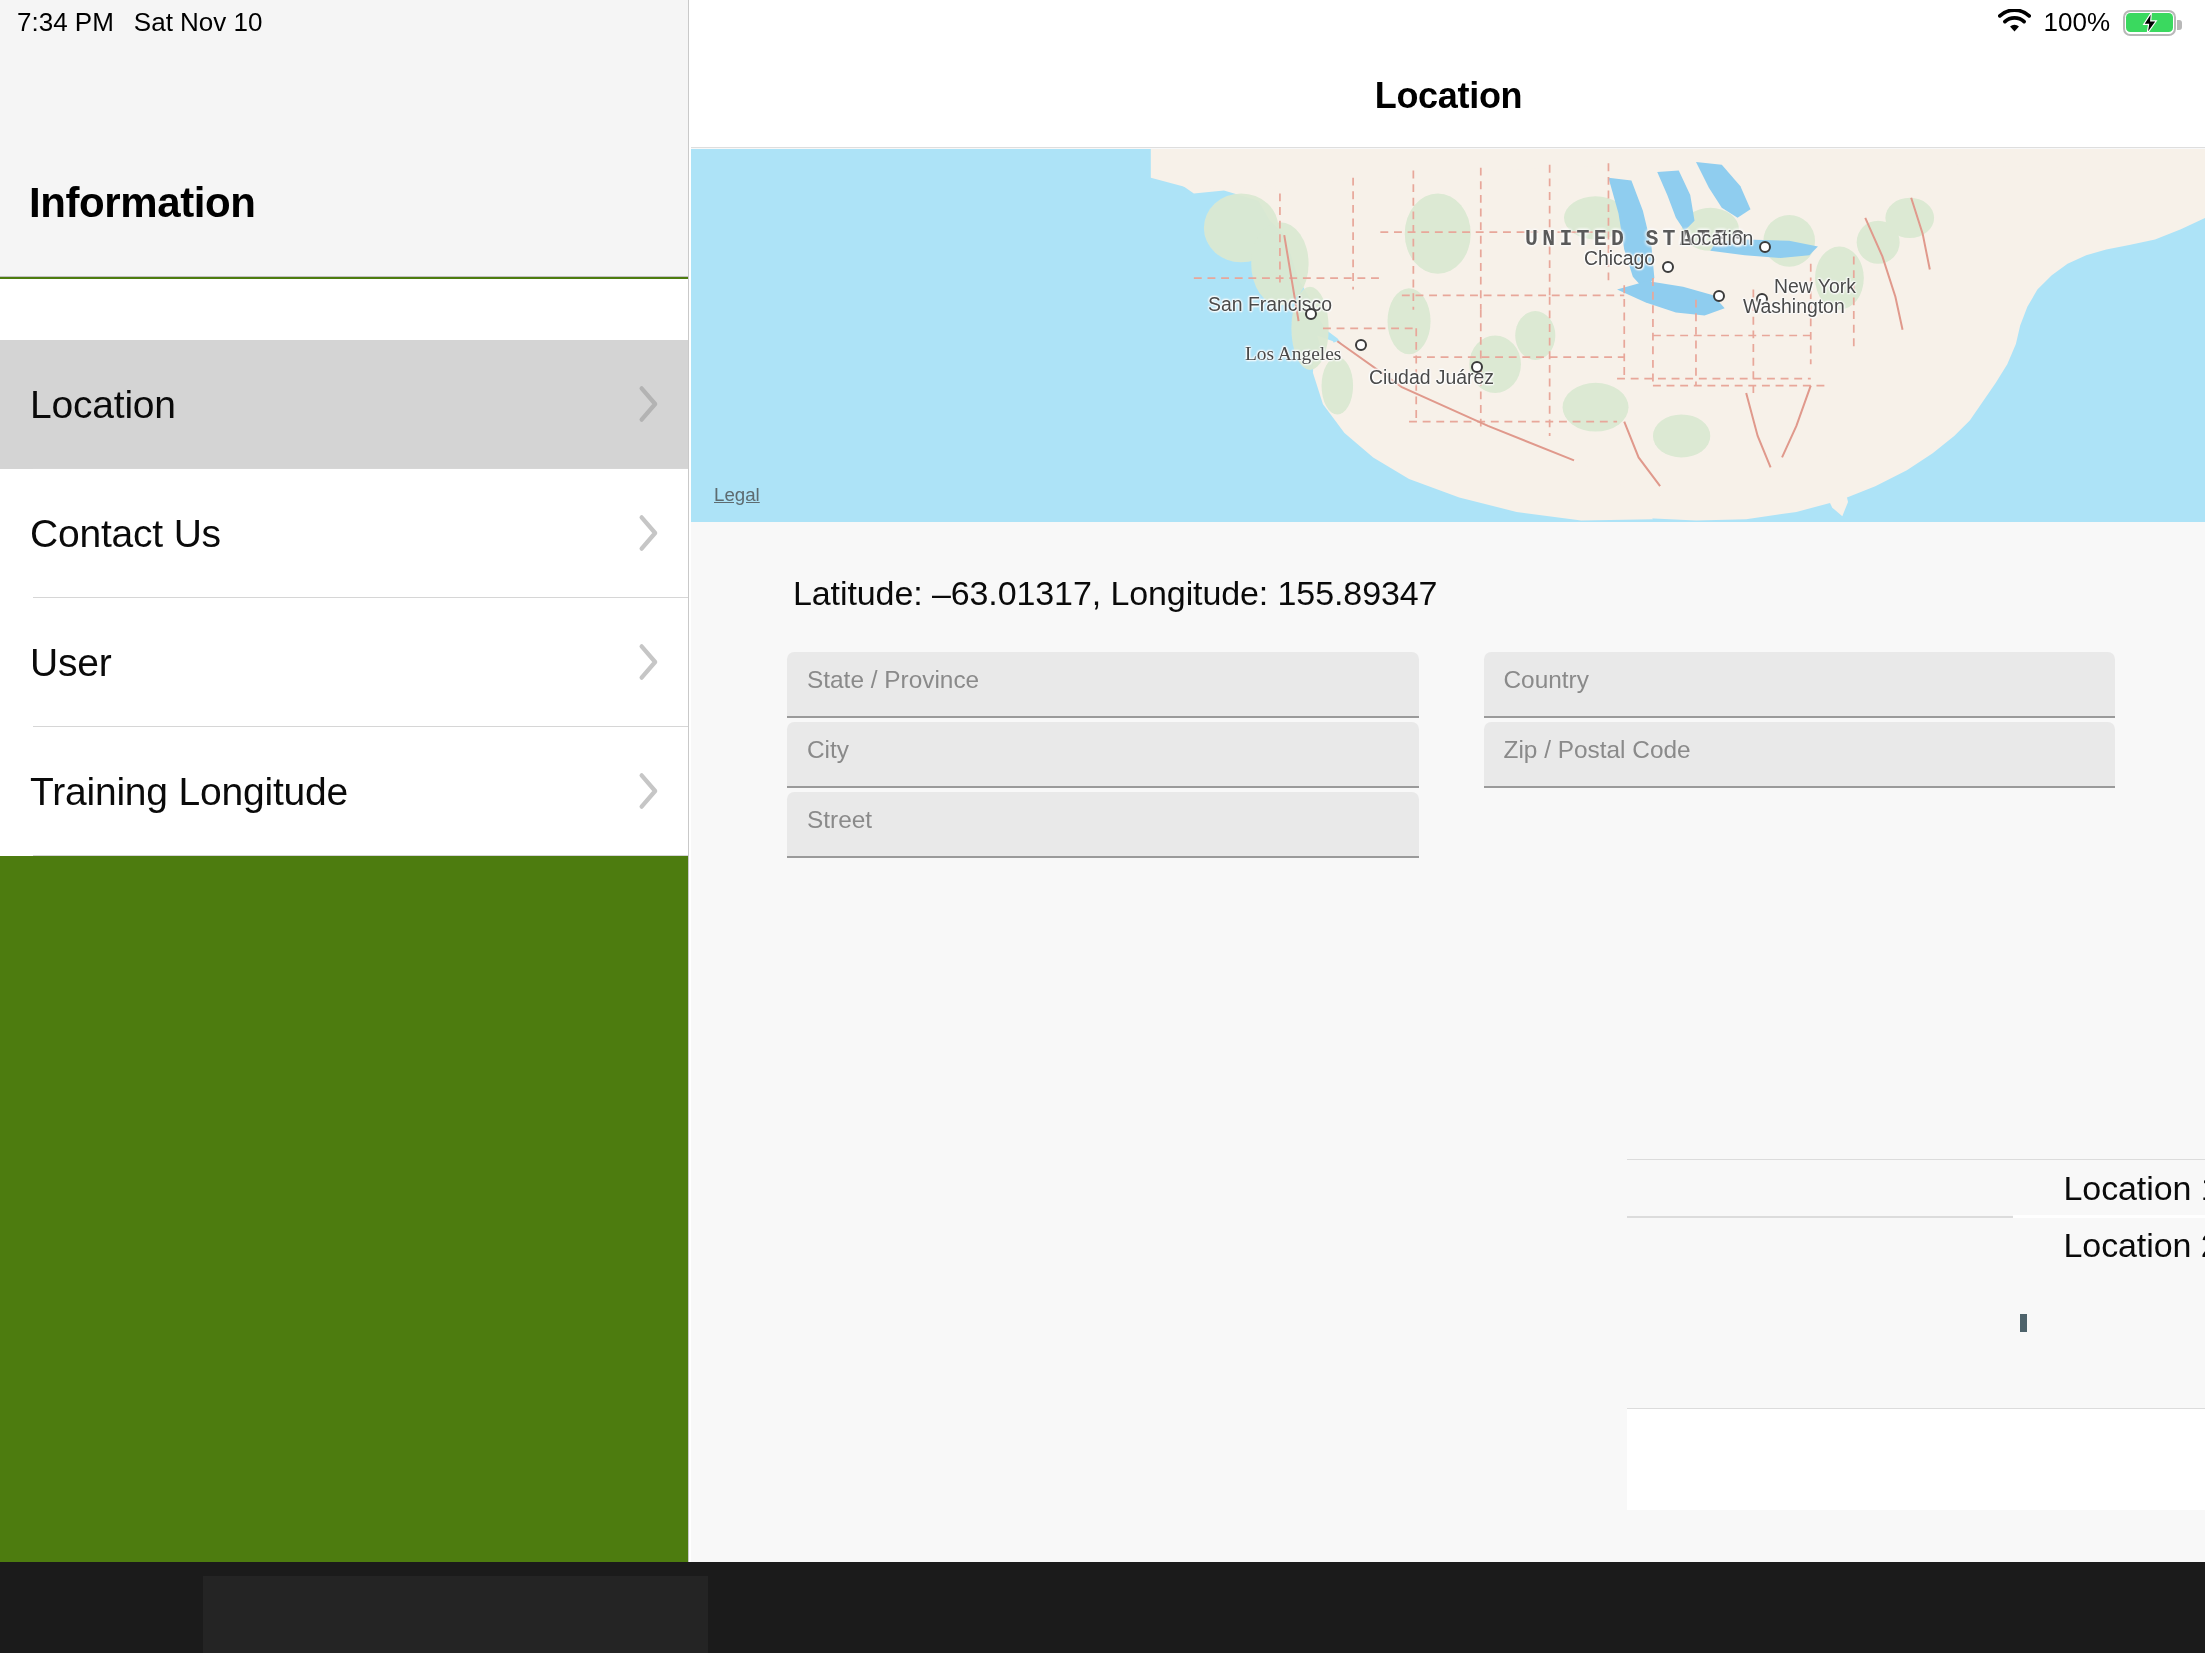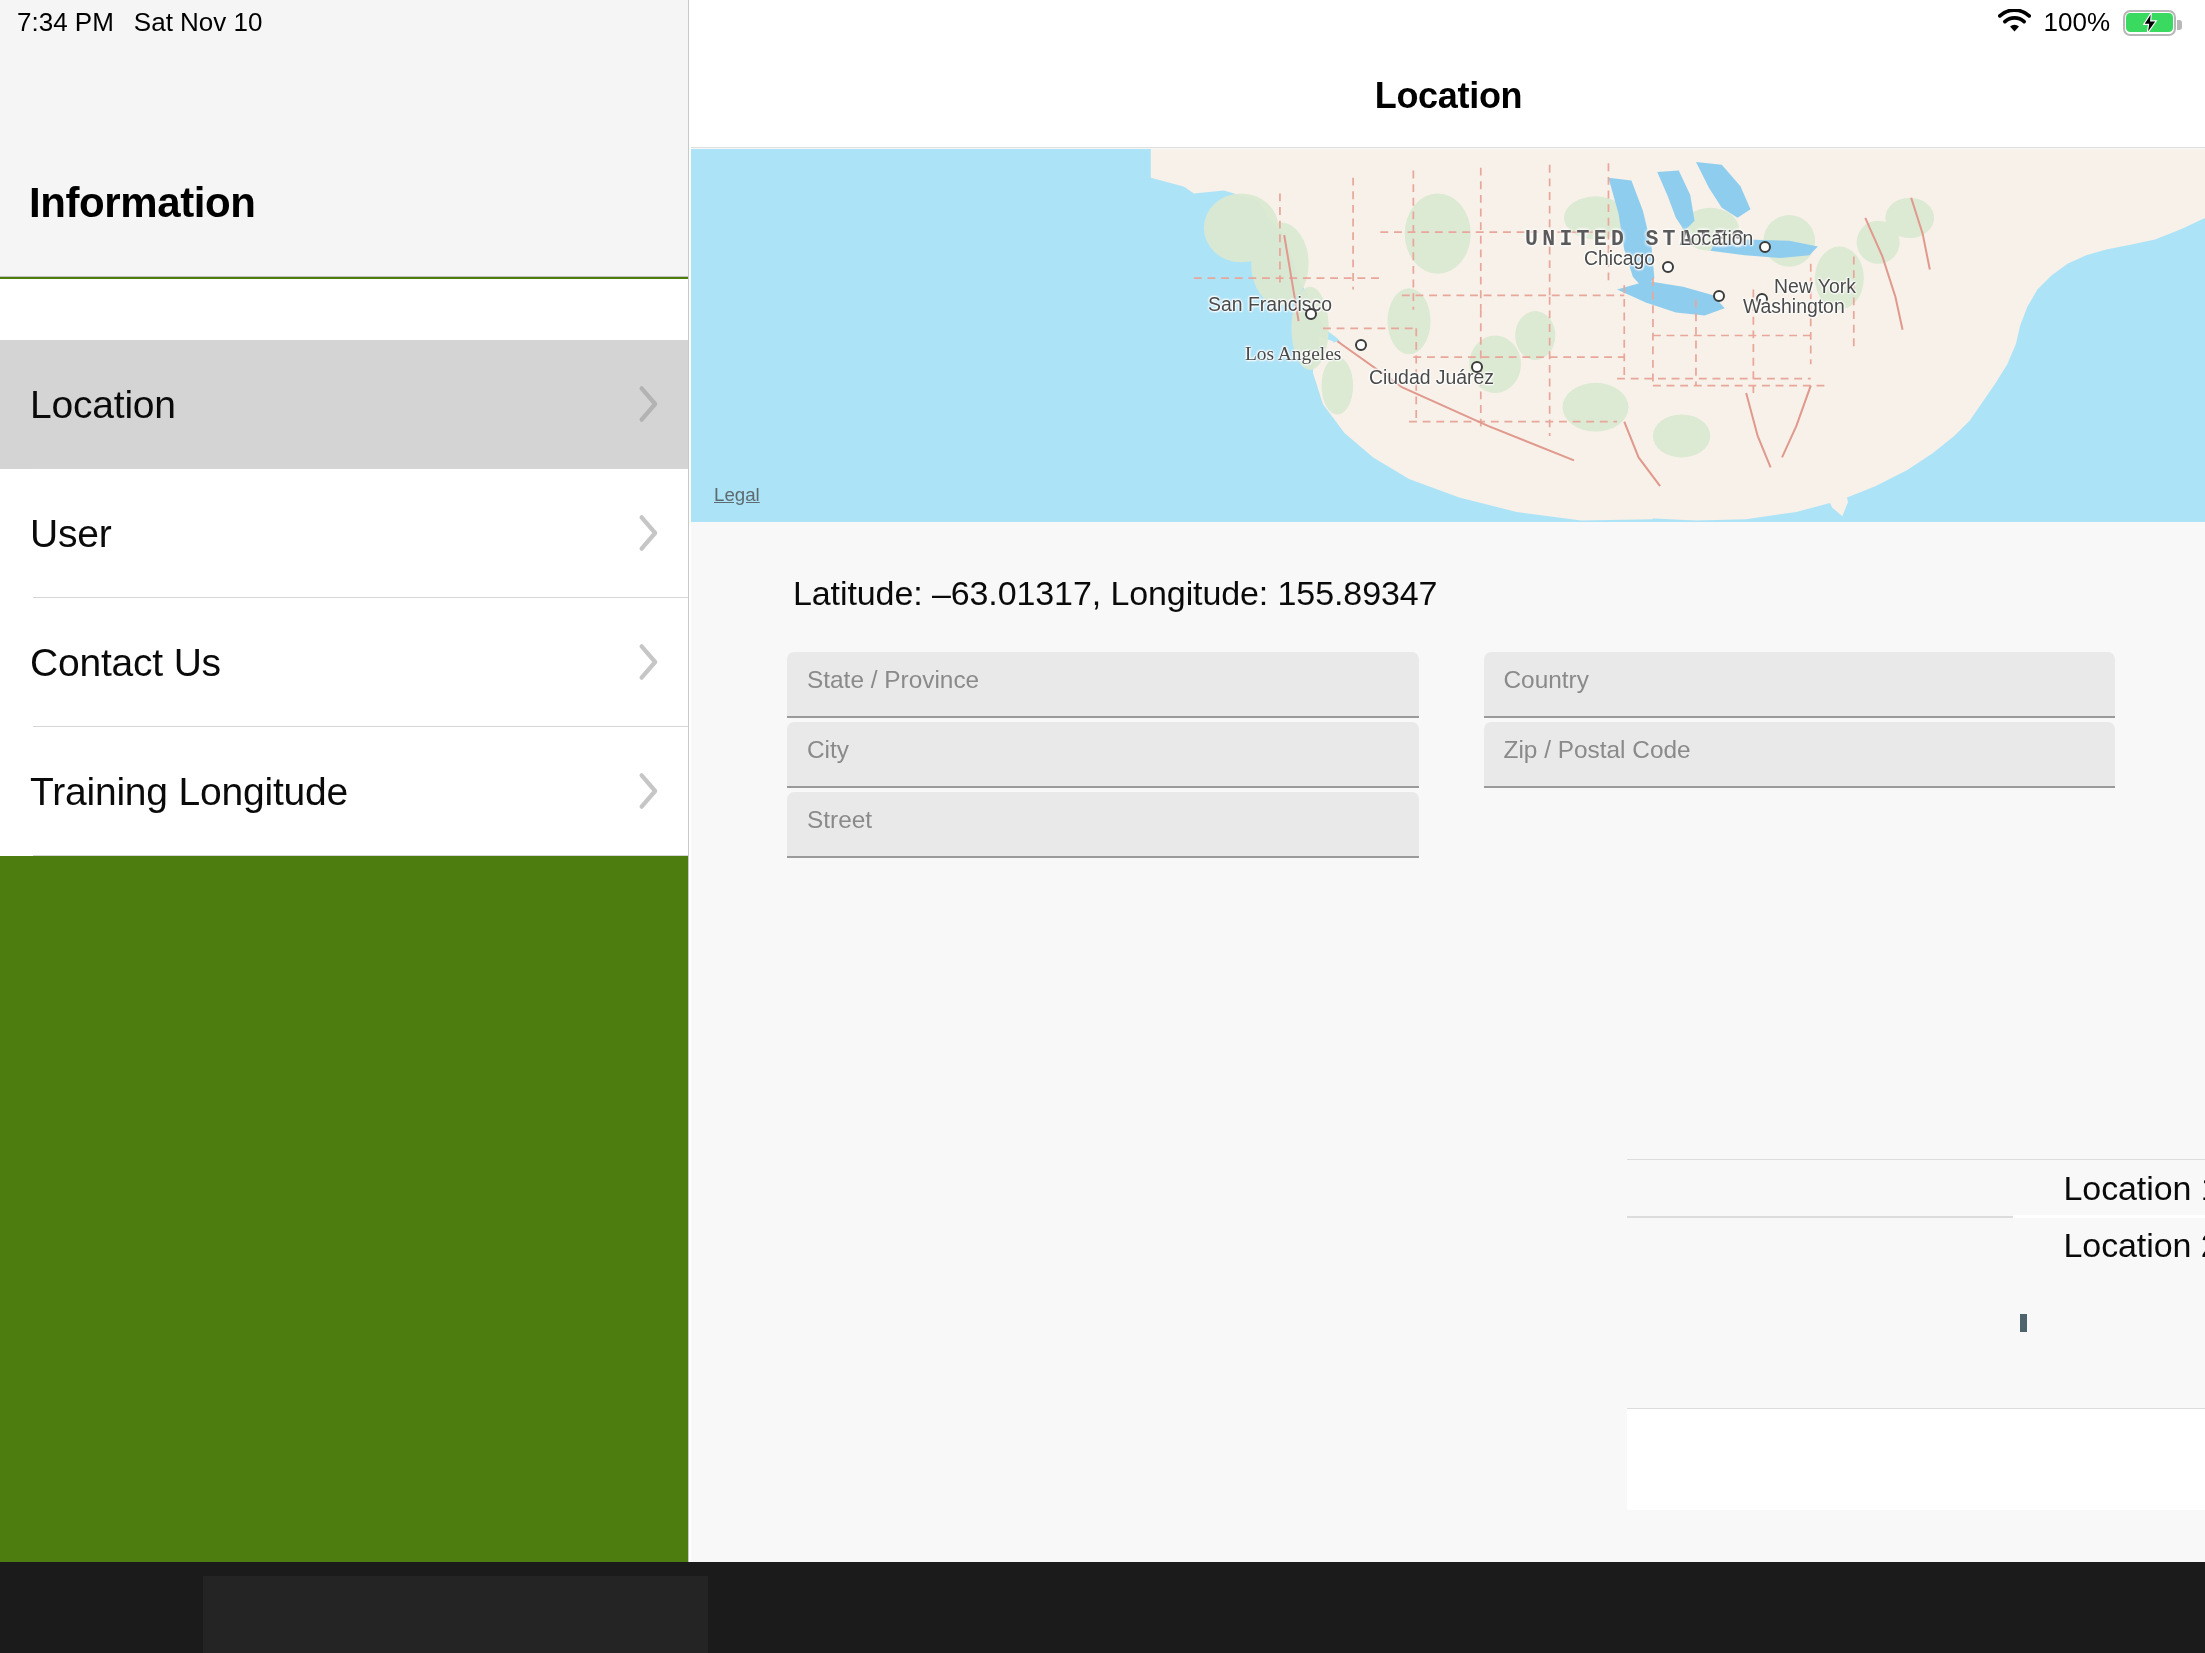--- a/index.html
+++ b/index.html
@@ -238,31 +238,31 @@
         <span class="side-label">Location</span>
         <span class="side-chev">
           <svg width="21.5" height="37" viewBox="0 0 30 52">
               <path d="M5 4 L24 26 L5 48" stroke="#b3b3b3" stroke-width="6" fill="none" stroke-linecap="round" stroke-linejoin="round"></path>
             </svg>
         </span>
         <span class="side-sep"></span>
       </div>
 
       <div class="side-item">
-        <span class="side-label">User</span>
+        <span class="side-label">Contact Us</span>
         <span class="side-chev">
           <svg width="21.5" height="37" viewBox="0 0 30 52">
               <path d="M5 4 L24 26 L5 48" stroke="#c6c6c6" stroke-width="6" fill="none" stroke-linecap="round" stroke-linejoin="round"></path>
             </svg>
         </span>
         <span class="side-sep"></span>
       </div>
 
       <div class="side-item">
-        <span class="side-label">Contact Us</span>
+        <span class="side-label">User</span>
         <span class="side-chev">
           <svg width="21.5" height="37" viewBox="0 0 30 52">
               <path d="M5 4 L24 26 L5 48" stroke="#c6c6c6" stroke-width="6" fill="none" stroke-linecap="round" stroke-linejoin="round"></path>
             </svg>
         </span>
         <span class="side-sep"></span>
       </div>
 
       <div class="side-item">
         <span class="side-label">Training Longitude</span>

